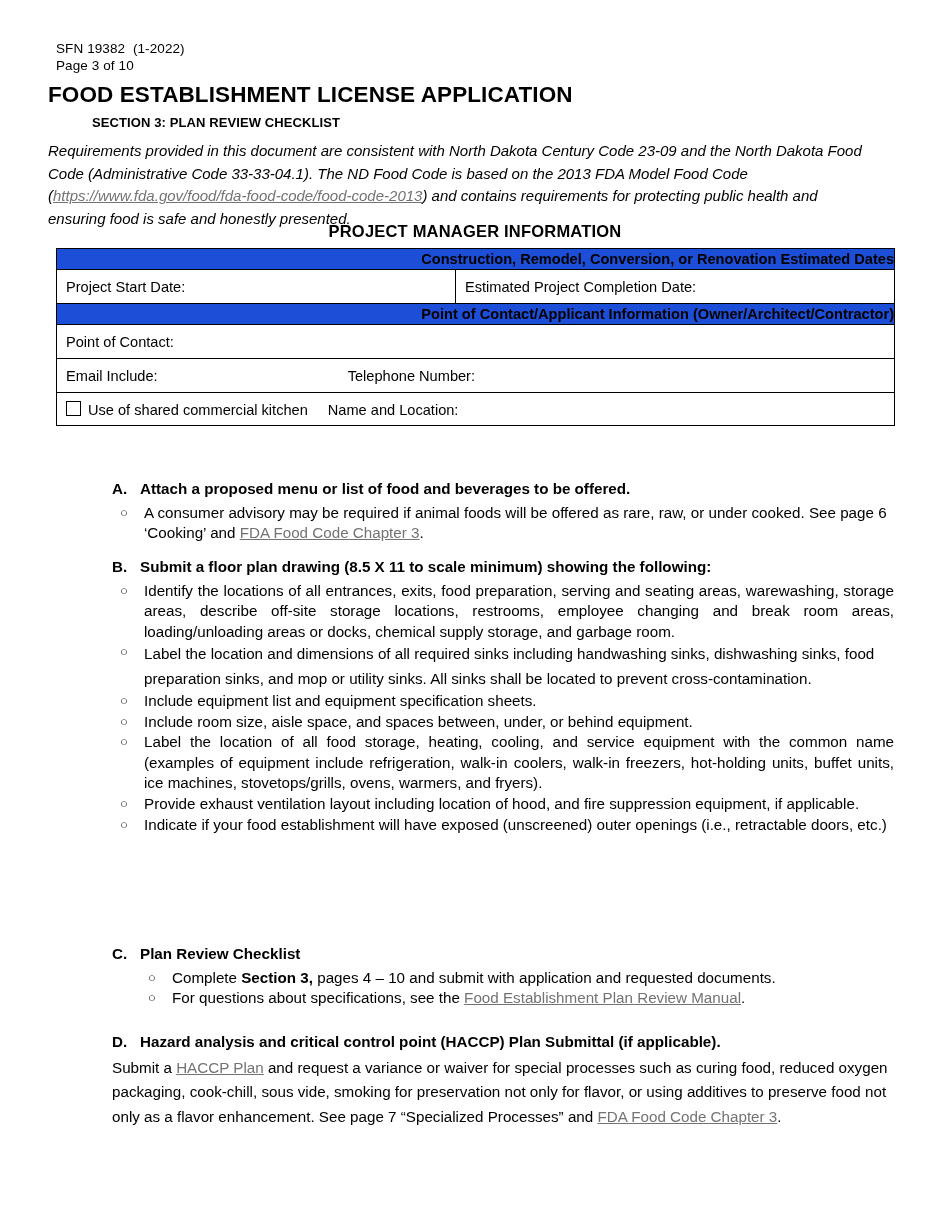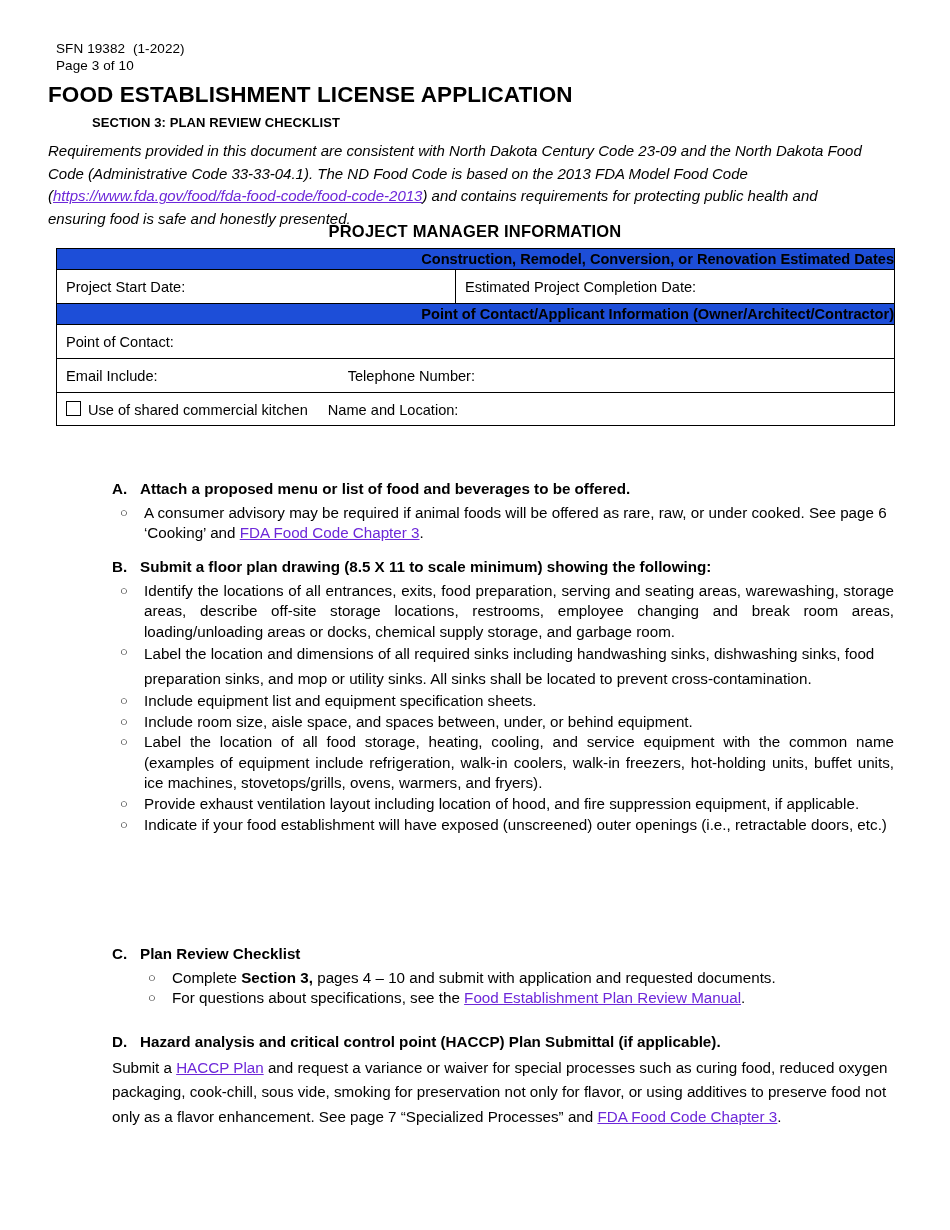--- a/index.html
+++ b/index.html
@@ -159,21 +159,21 @@
     position: absolute;
     left: 8px;
     top: 0;
     font-size: 13px;
     line-height: 20.6px;
   }
   .just { text-align: justify; }
   .loose { line-height: 24.3px; }
 
   a.lnk {
-    color: #6d28d9;
+    color: #737373;
     text-decoration: underline;
   }
 
   
   #sec-a { left: 112px; top: 479px; width: 782px; }
   #sec-b { left: 112px; top: 557px; width: 782px; }
   #sec-c { left: 112px; top: 944px; width: 782px; }
   #sec-d { left: 112px; top: 1032px; width: 788px; }
 
   #sec-a ul.bullets, #sec-b ul.bullets { margin-top: 3px; }

